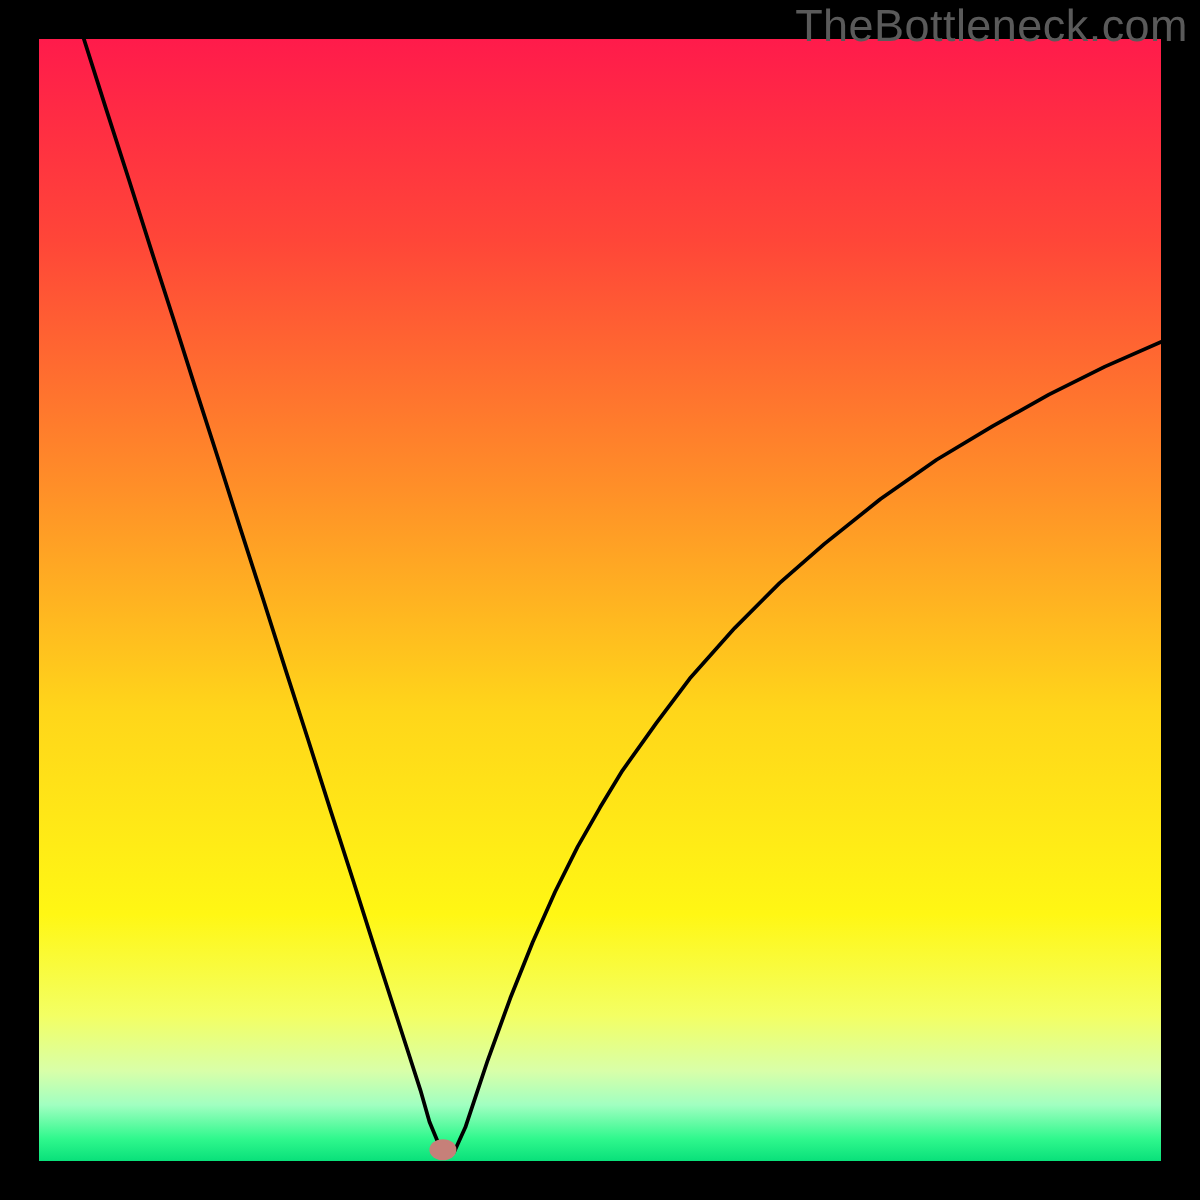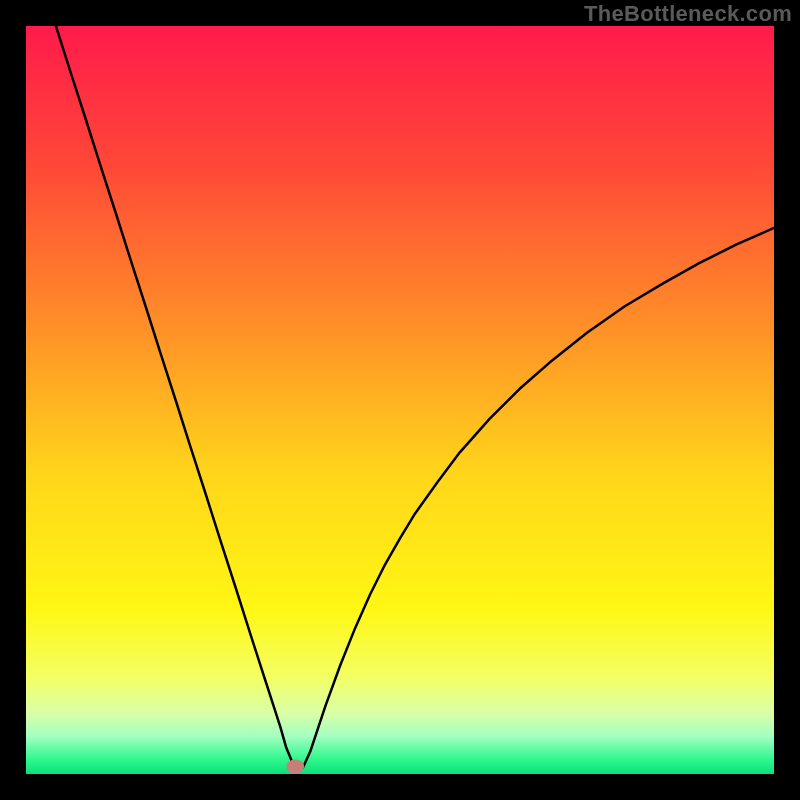--- a/index.html
+++ b/index.html
@@ -25,22 +25,22 @@
     left: 26px;
     width: 748px;
     height: 748px;
     overflow: hidden;
   }
   .watermark {
     position: absolute;
     top: 1px;
     right: 8px;
     color: #5a5a5a;
-    font-size: 22px;
-    font-weight: 700;
+    font-size: 30px;
+    font-weight: 400;
     letter-spacing: 0.3px;
   }
   svg {
     display: block;
     position: absolute;
     top: 0;
     left: 0;
   }
 </style>
 </head>

